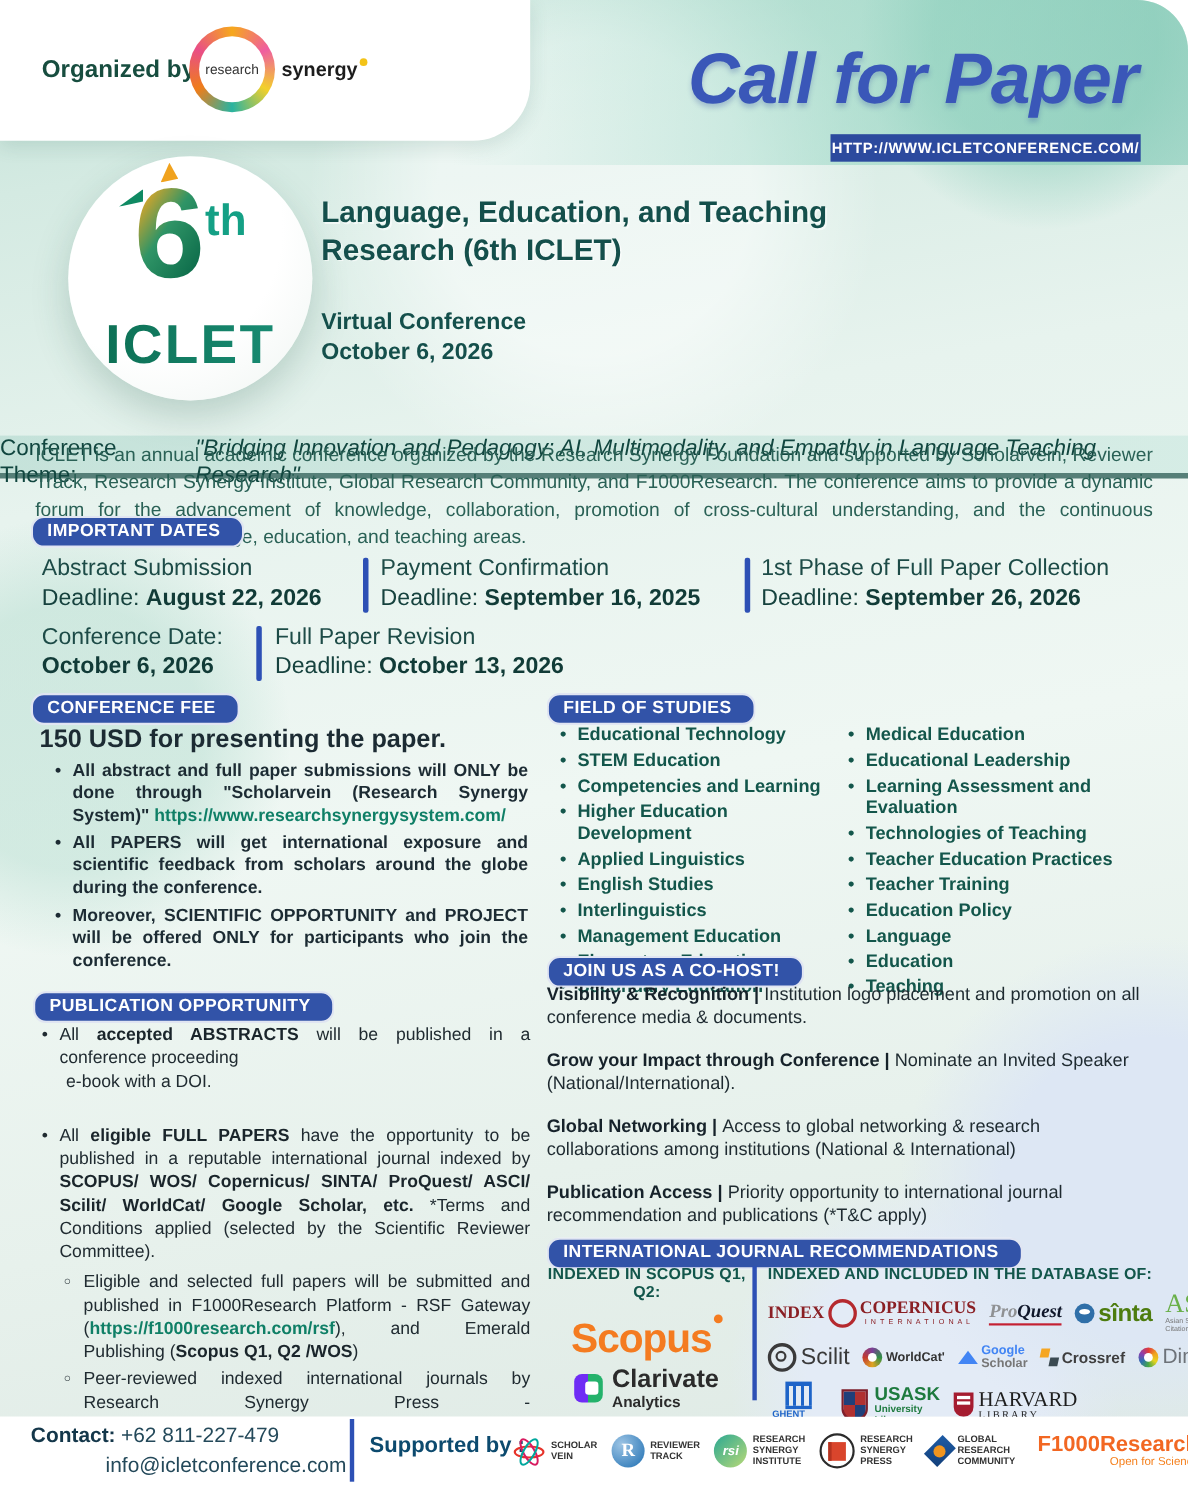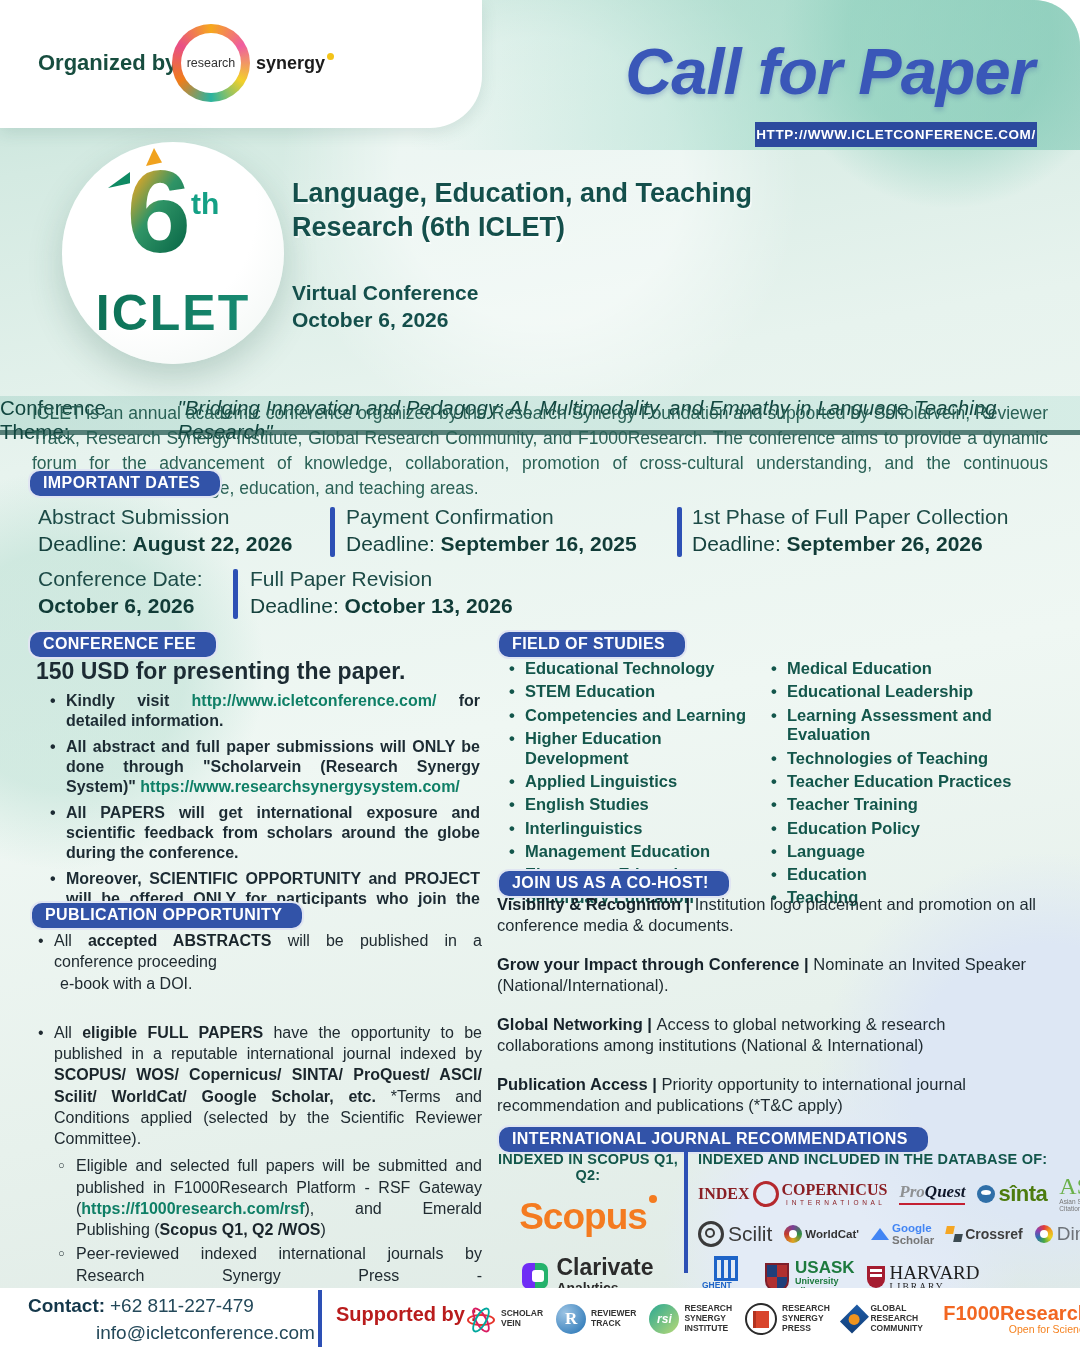--- a/index.html
+++ b/index.html
@@ -35,21 +35,21 @@
   
   .badge{position:absolute;left:62px;top:142px;width:222px;height:222px;border-radius:50%;
     background:radial-gradient(circle at 35% 30%,#ffffff 55%,#eef4f1);
     box-shadow:0 14px 34px rgba(35,90,75,.22);}
   .badge-six-wrap{position:absolute;left:0;right:0;top:12px;text-align:center;line-height:1;}
   .six{font-size:116px;font-weight:bold;color:#128055;}
   @supports (-webkit-background-clip: text){
     .six{background:linear-gradient(125deg,#f5a81f 16%,#2f9466 46%,#0c6b4a 82%);
          -webkit-background-clip:text;background-clip:text;color:transparent;}
   }
-  .six-th{font-size:30px;font-weight:bold;color:#14a085;vertical-align:38px;}
+  .six-th{font-size:40px;font-weight:bold;color:#14a085;vertical-align:38px;}
   .acc1{position:absolute;left:46px;top:30px;width:22px;height:16px;background:#0f8a63;
     clip-path:polygon(0 100%,100% 0,100% 70%);}
   .acc2{position:absolute;left:84px;top:6px;width:16px;height:18px;background:#f0a21e;
     clip-path:polygon(0 100%,50% 0,100% 80%);}
   .badge-name{position:absolute;left:0;right:0;bottom:22px;text-align:center;
     font-size:50px;font-weight:bold;letter-spacing:2px;color:#0f7a5c;}
   @supports (-webkit-background-clip: text){
     .badge-name{background:linear-gradient(90deg,#0b6b4f,#1a9078);
       -webkit-background-clip:text;background-clip:text;color:transparent;}
   }
@@ -99,21 +99,21 @@
   .fields-cols li{font-size:16.5px;font-weight:bold;color:#13564b;line-height:1.2;margin-bottom:3.5px;}
   .cohost-list{position:absolute;left:497px;top:894px;width:545px;}
   .cohost-list p{margin:0 0 17px 0;font-size:16.5px;color:#1e2a30;line-height:1.3;}
   .cohost-list .lead{font-weight:bold;color:#16222a;}
   
   .j-left{position:absolute;left:497px;top:1151px;width:182px;text-align:center;}
   .j-label{font-size:14.5px;font-weight:bold;color:#12564b;letter-spacing:.2px;}
   .scopus-word{margin-top:12px;font-size:37px;font-weight:bold;color:#f47b20;letter-spacing:-1px;}
   .scopus-dot{display:inline-block;width:8px;height:8px;background:#f47b20;border-radius:50%;
     vertical-align:26px;margin-left:2px;}
-  .clarivate{margin-top:18px;display:flex;align-items:center;justify-content:center;gap:8px;}
+  .clarivate{margin-top:4px;display:flex;align-items:center;justify-content:center;gap:8px;}
   .clarivate-icon{position:relative;width:26px;height:26px;border-radius:7px;
     background:conic-gradient(from 180deg,#6f2cf5 0 50%,#24b26b 50% 100%);}
   .clarivate-icon::after{content:"";position:absolute;left:10px;top:7px;width:12px;height:12px;
     background:#fff;border-radius:3px;}
   .clarivate-txt{text-align:left;line-height:1;}
   .clarivate-name{font-size:23px;font-weight:bold;color:#2b2b2b;}
   .clarivate-sub{font-size:14px;font-weight:bold;color:#2b2b2b;margin-top:2px;}
   .j-vdiv{position:absolute;left:684px;top:1151px;width:4px;height:122px;background:#2d50b5;}
   .j-right{position:absolute;left:698px;top:1151px;width:365px;}
   .db-row{display:flex;align-items:center;margin-top:9px;}
@@ -158,21 +158,21 @@
   .hcrest::after{content:"";position:absolute;left:3px;top:3px;width:12px;height:3px;background:#fff;
     box-shadow:0 5px 0 #fff;}
   .harvard-t{font-size:19px;color:#1e1e1e;font-family:"Liberation Serif",serif;line-height:1;}
   .harvard-sub{font-size:9.5px;color:#1e1e1e;letter-spacing:2px;font-family:"Liberation Serif",serif;}
   
   .footer{position:absolute;left:0;top:1288px;width:1080px;height:62px;background:#fff;}
   .contact-label{position:absolute;left:28px;top:7px;font-size:19px;font-weight:bold;color:#14374a;}
   .contact-phone{position:absolute;left:110px;top:7px;font-size:19px;color:#24495a;}
   .contact-email{position:absolute;left:96px;top:34px;font-size:19px;color:#24495a;}
   .f-div{position:absolute;left:318px;top:2px;width:4px;height:57px;background:#2d50b5;}
-  .supported-label{position:absolute;left:336px;top:15px;font-size:20px;font-weight:bold;color:#b91c1c;}
+  .supported-label{position:absolute;left:336px;top:15px;font-size:20px;font-weight:bold;color:#0c4a6e;}
   .sup-logos{position:absolute;left:466px;top:3px;height:56px;display:flex;align-items:center;gap:13px;}
   .slogo{display:flex;align-items:center;gap:5px;}
   .slogo-txt{font-size:8.5px;font-weight:bold;color:#333;line-height:1.15;}
   .sv-icon{position:relative;width:30px;height:30px;}
   .sv-icon i{position:absolute;left:1px;top:10px;width:24px;height:8px;border-radius:50%;border:2px solid #e6332a;}
   .sv-icon i:nth-child(2){border-color:#d81b60;transform:rotate(60deg);}
   .sv-icon i:nth-child(3){border-color:#00a79d;transform:rotate(120deg);}
   .circ-icon{width:30px;height:30px;border-radius:50%;display:flex;align-items:center;justify-content:center;
     color:#fff;font-weight:bold;}
   .rt-icon{background:radial-gradient(circle at 30% 30%,#9cc4e4,#1f6fb2);font-family:"Liberation Serif",serif;font-size:17px;}
@@ -245,21 +245,20 @@
   </div>
   <div class="vdiv" style="left:233px;top:569px;height:50px;"></div>
   <div class="date-item" style="left:250px;top:565px;">
     <div class="dt">Full Paper Revision</div>
     <div class="dv"><span>Deadline: </span><strong>October 13, 2026</strong></div>
   </div>
 
   <div class="pill" style="left:28px;top:630px;">CONFERENCE FEE</div>
   <div class="fee-headline">150 USD for presenting the paper.</div>
   <ul class="blist fee-list">
-    <li><span>Kindly visit </span><a class="link">http://www.icletconference.com/</a><span> for detailed information.</span></li>
     <li><span>All abstract and full paper submissions will ONLY be done through "Scholarvein (Research Synergy System)" </span><a class="link">https://www.researchsynergysystem.com/</a></li>
     <li><span>All PAPERS will get international exposure and scientific feedback from scholars around the globe during the conference.</span></li>
     <li><span>Moreover, SCIENTIFIC OPPORTUNITY and PROJECT will be offered ONLY for participants who join the conference.</span></li>
   </ul>
 
   <div class="pill" style="left:30px;top:901px;">PUBLICATION OPPORTUNITY</div>
   <ul class="blist pub-list">
     <li class="gap">
       <span>All </span><b>accepted ABSTRACTS</b><span> will be published in a conference proceeding</span>
       <span class="pub-line2">e-book with a DOI.</span>

